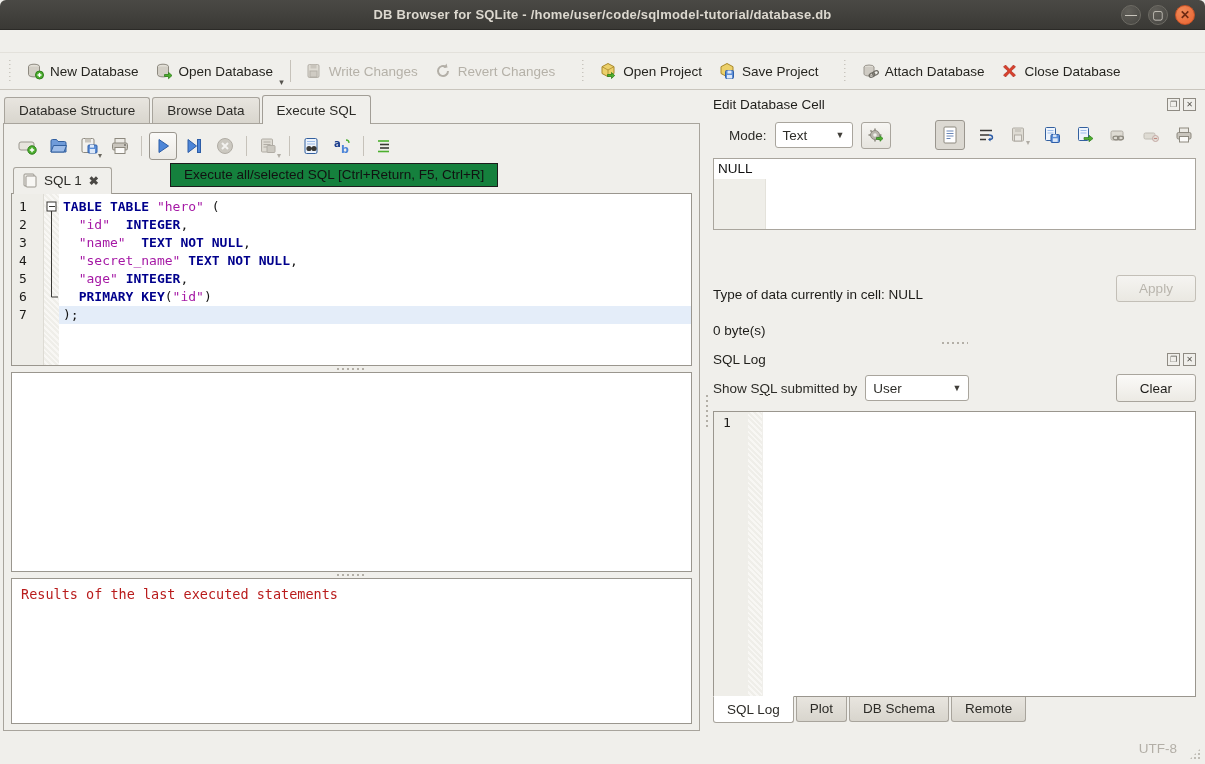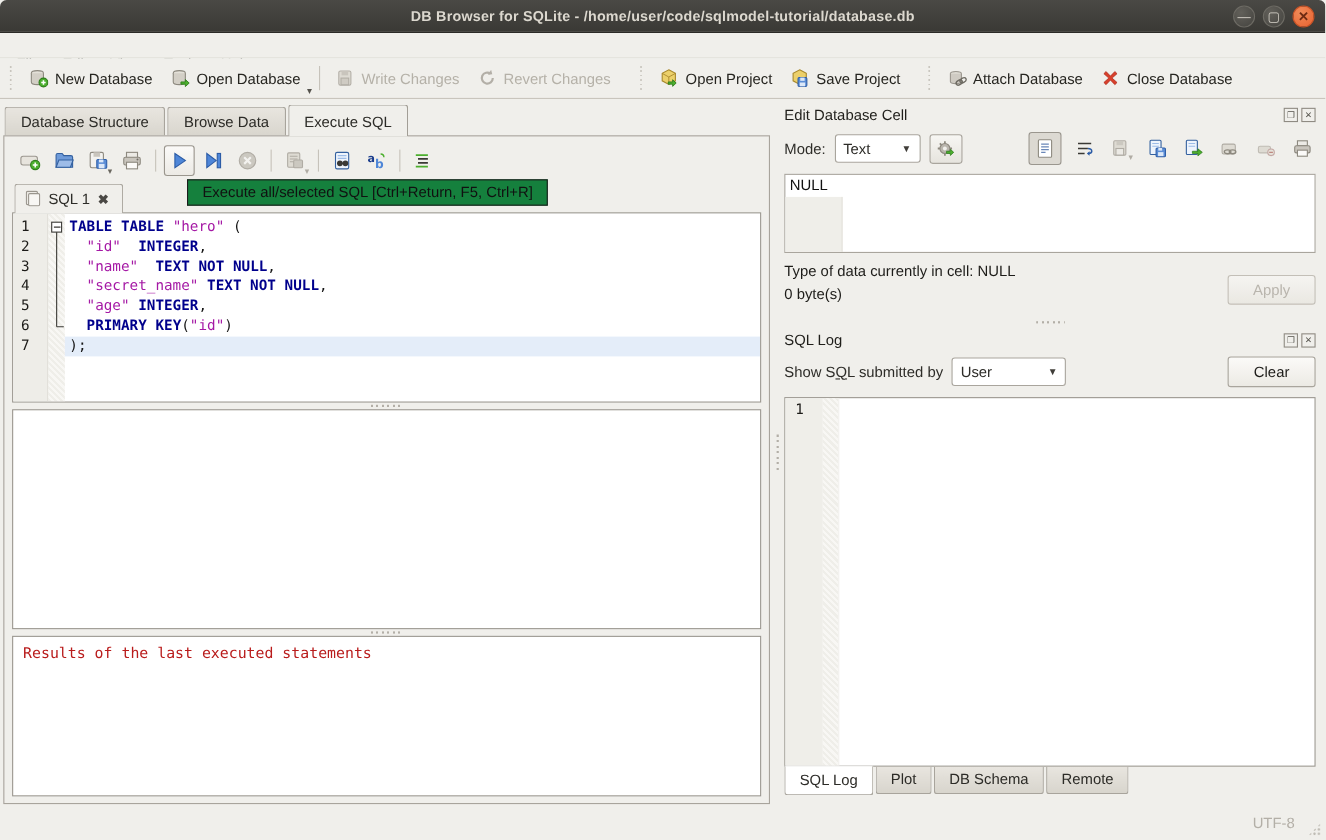--- a/index.html
+++ b/index.html
@@ -80,36 +80,36 @@
   .vsplit { width:5px; flex:0 0 5px; display:flex; align-items:center; justify-content:center; }
   .vsplit .dots { height:34px; width:2px; background-image:repeating-linear-gradient(#b3afa7 0 2px,transparent 2px 5px); }
 
   
   .right-panel { flex:1; display:flex; flex-direction:column; padding:3px 9px 0 4px; min-height:0; }
   .dock-header { height:22px; flex:0 0 22px; display:flex; align-items:center; }
   .dock-title { font-size:13.5px; color:#1f1e1a; }
   .dock-btns { margin-left:auto; display:flex; gap:3px; }
   .dock-btn { width:13px; height:13px; border:1px solid #8f8b83; display:flex; align-items:center; justify-content:center; font-size:8px; color:#55534d; background:#f0efeb; }
 
-  .mode-row { height:36px; flex:0 0 36px; display:flex; align-items:center; gap:8px; padding-top:4px; }
+  .mode-row { height:36px; flex:0 0 36px; display:flex; align-items:center; gap:8px; padding-top:4px;margin-left:16px; }
   .mode-label { font-size:13.5px; }
   .combo { background:#fff; border:1px solid #a9a59d; border-radius:3px; height:26px; display:flex; align-items:center; padding:0 7px; gap:14px; }
   .combo .val { font-size:13.5px; }
   .combo .arrow { font-size:9px; color:#403e39; margin-left:auto; }
   .gear-btn { width:30px; height:27px; border:1px solid #a9a59d; border-radius:3px; background:linear-gradient(#f7f6f3,#e6e4de); display:flex; align-items:center; justify-content:center; }
   .cell-icons { margin-left:auto; display:flex; align-items:center; gap:9px; }
   .ci { width:24px; height:24px; display:flex; align-items:center; justify-content:center; position:relative; }
   .ci.pressed { border:1px solid #9a968e; background:#dcd9d2; border-radius:3px; width:30px; height:30px; }
 
   .cell-box { flex:0 0 72px; height:72px; border:1px solid #a9a59d; background:#fff; margin-top:7px; position:relative; font-size:13.5px; }
   .cell-null { position:absolute; left:4px; top:2px; color:#111; }
   .cell-strip { position:absolute; left:0; top:20px; bottom:0; width:52px; background:#efeee9; border-right:1px solid #e4e2db; }
 
   .type-row { flex:0 0 58px; display:flex; padding-top:9px; }
-  .type-col { display:flex; flex-direction:column; gap:6px; font-size:13.5px; color:#1d1c19; }
+  .type-col { display:flex; flex-direction:column; gap:21px; font-size:13.5px; color:#1d1c19;margin-top:48px; }
   .apply-btn { margin-left:auto; align-self:center; width:80px; height:27px; border:1px solid #c3bfb7; border-radius:3px; background:linear-gradient(#f5f4f1,#eae8e2); color:#b9b5ad; font-size:13.5px; display:flex; align-items:center; justify-content:center; }
 
   .dock-split { flex:0 0 10px; display:flex; align-items:center; justify-content:center; }
   .dock-split .dots { width:26px; height:2px; background-image:repeating-linear-gradient(90deg,#b3afa7 0 2px,transparent 2px 5px); }
 
   .filter-row { flex:0 0 36px; display:flex; align-items:center; gap:8px; }
   .filter-label { font-size:13.5px; white-space:nowrap; }
   .filter-label .mn { text-decoration:underline; }
   .combo.user { width:104px; }
   .clear-btn { margin-left:auto; width:80px; height:28px; border:1px solid #a9a59d; border-radius:3px; background:linear-gradient(#fbfaf8,#eceae4); font-size:13.5px; display:flex; align-items:center; justify-content:center; color:#1d1c19; }

